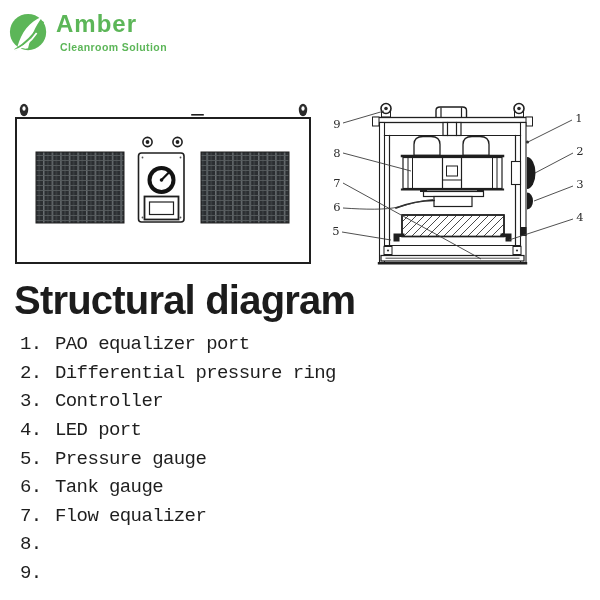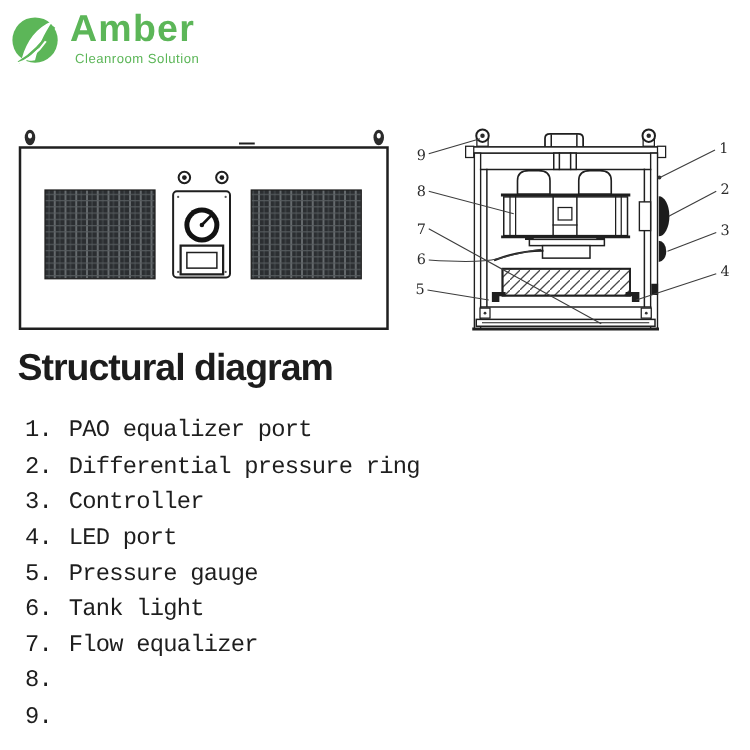--- a/index.html
+++ b/index.html
@@ -5,33 +5,33 @@
   html,body{margin:0;padding:0;}
   body{
     width:600px;height:600px;position:relative;background:#ffffff;
     font-family:"Liberation Sans",sans-serif;overflow:hidden;
   }
   
   .logo{position:absolute;left:8px;top:8px;display:flex;align-items:flex-start;}
   .logo-icon{width:42px;height:46px;margin-top:2px;}
   .logo-text{margin-left:6px;}
   .brand{
-    color:#5cb658;font-weight:bold;font-size:30px;line-height:32px;
+    color:#5cb658;font-weight:bold;font-size:24px;line-height:32px;
     letter-spacing:1px;font-family:"Liberation Sans",sans-serif;
   }
   .tagline{
-    color:#5cb658;font-weight:normal;font-size:10.5px;letter-spacing:0.4px;
+    color:#5cb658;font-weight:bold;font-size:10.5px;letter-spacing:0.4px;
     margin-top:1px;margin-left:4px;
   }
   
   .diagram-wrap{position:absolute;left:0;top:0;width:600px;height:278px;}
   
   .heading{
     position:absolute;left:14px;top:278px;
-    font-size:30px;font-weight:bold;letter-spacing:-0.8px;color:#1c1c1c;
+    font-size:40px;font-weight:bold;letter-spacing:-0.8px;color:#1c1c1c;
   }
   
   .parts{position:absolute;left:0;top:330px;width:600px;}
   .part-row{
     display:flex;align-items:center;height:28.6px;
     font-family:"Liberation Mono","DejaVu Sans Mono",monospace;
     font-size:19px;letter-spacing:-0.6px;color:#1e1e1e;
   }
   .part-num{width:35px;padding-left:20px;flex:none;}
   .part-label{flex:1;}
@@ -225,21 +225,21 @@
   <div class="part-row">
     <span class="part-num">4.</span>
     <span class="part-label">LED port</span>
   </div>
   <div class="part-row">
     <span class="part-num">5.</span>
     <span class="part-label">Pressure gauge</span>
   </div>
   <div class="part-row">
     <span class="part-num">6.</span>
-    <span class="part-label">Tank light</span>
+    <span class="part-label">Tank gauge</span>
   </div>
   <div class="part-row">
     <span class="part-num">7.</span>
     <span class="part-label">Flow equalizer</span>
   </div>
   <div class="part-row">
     <span class="part-num">8.</span>
   </div>
   <div class="part-row">
     <span class="part-num">9.</span>

